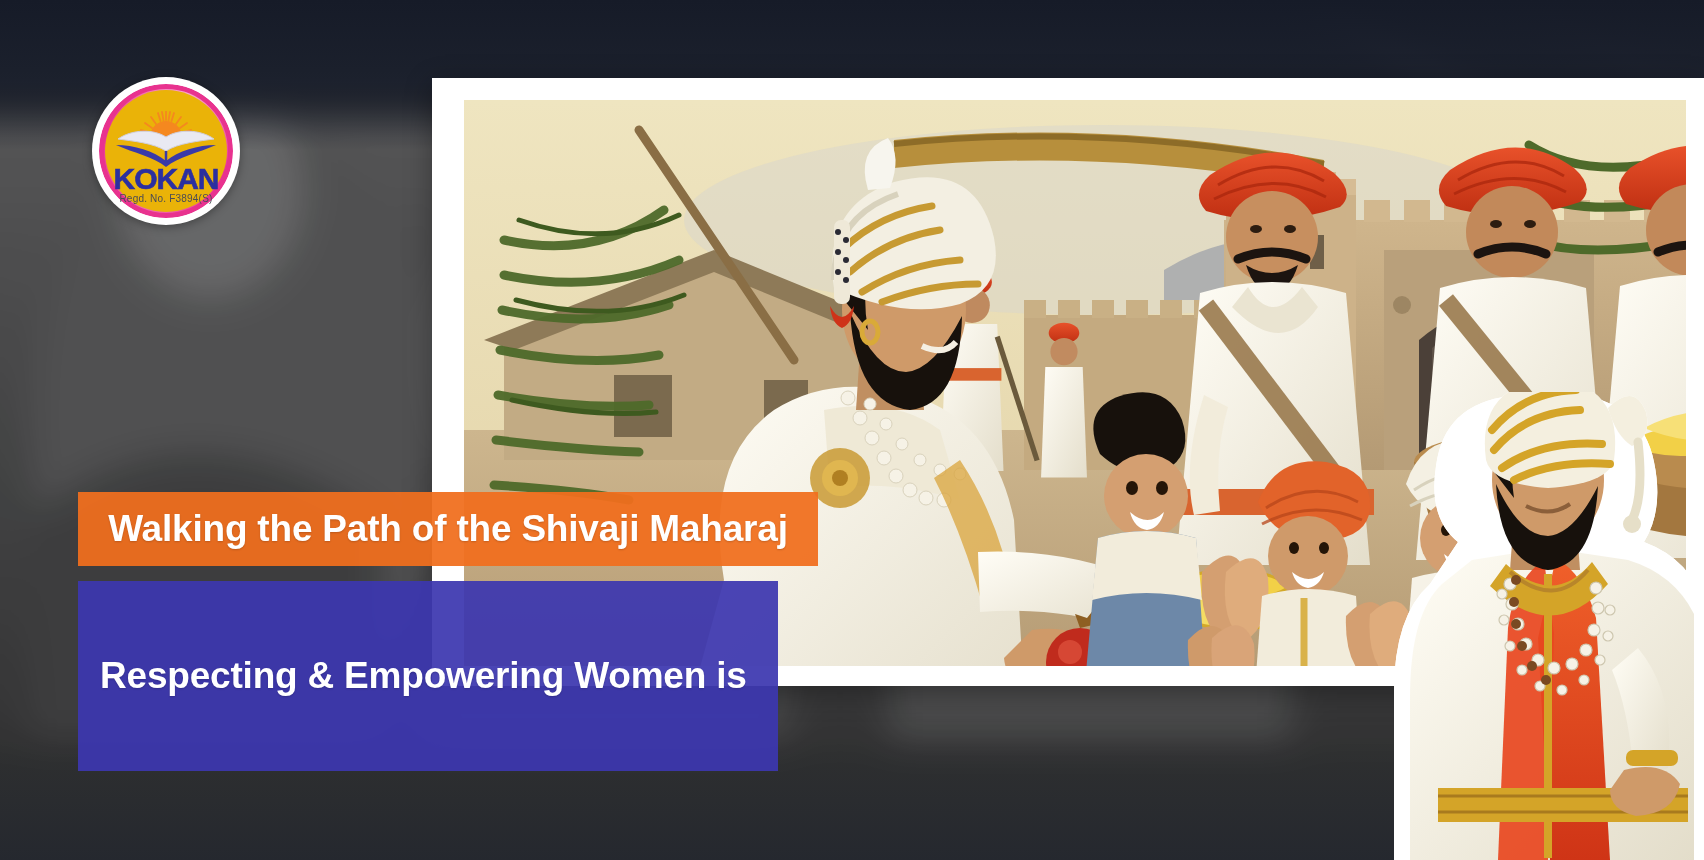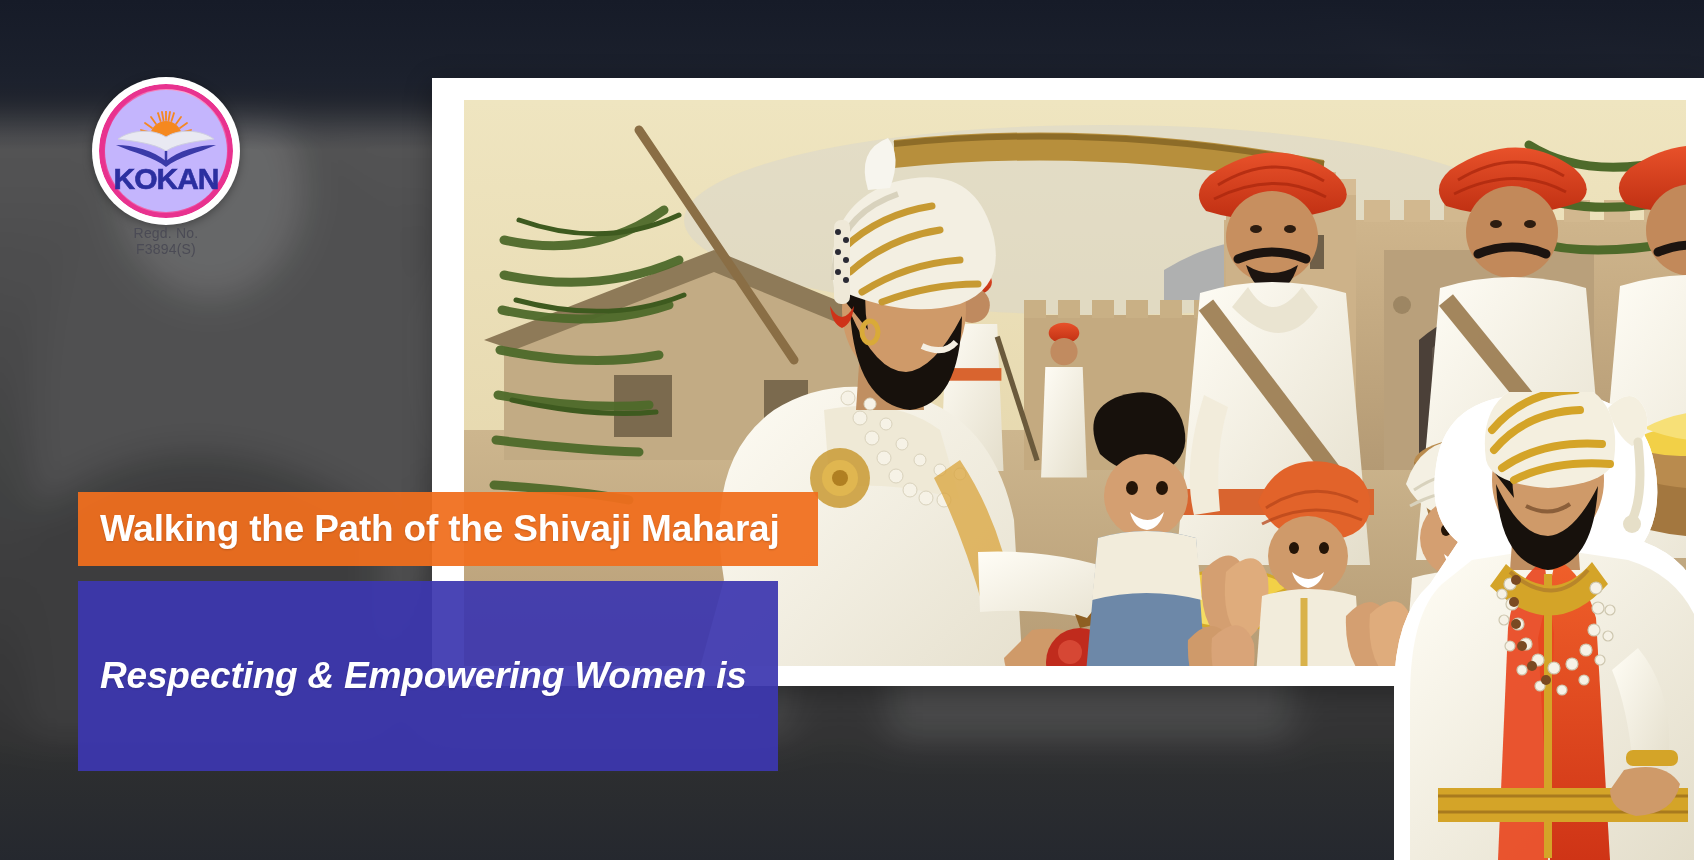--- a/index.html
+++ b/index.html
@@ -40,34 +40,34 @@
     display:flex; align-items:center; justify-content:center;
   }
   .logo-ring {
     position:absolute; inset:7px; border-radius:50%;
     border:5px solid #e8328f;
     background:
       conic-gradient(from 200deg,#f06bb0,#e8328f,#f9a8d0,#e8328f,#f06bb0);
     -webkit-mask: radial-gradient(circle, transparent 60px, #000 60px);
             mask: radial-gradient(circle, transparent 60px, #000 60px);
   }
-  .logo-inner { position:absolute; inset:13px; border-radius:50%; background:#c4b5fd;
+  .logo-inner { position:absolute; inset:13px; border-radius:50%; background:#eab308;
     display:flex; flex-direction:column; align-items:center; justify-content:center; }
   .logo-sun { position:absolute; top:21px; left:50%; transform:translateX(-50%); }
   .logo-book { position:absolute; top:33px; left:50%; transform:translateX(-50%); }
   .logo-word {
     position:absolute; top:74px; left:0; right:0; text-align:center;
     font-family:"Liberation Sans", sans-serif;
     font-weight:bold; font-size:30px; letter-spacing:-1px;
     color:#2b2fa0; line-height:1;
     -webkit-text-stroke:.6px #2b2fa0;
   }
   .logo-regd {
     position:absolute; top:103px; left:0; right:0; text-align:center;
-    font-size:14px; color:#4b4b55; letter-spacing:.2px;margin-top:32px;
+    font-size:10px; color:#4b4b55; letter-spacing:.2px;
   }
 
   
   .photo-frame {
     position:absolute; left:432px; top:78px;
     width:1272px; height:608px;
     background:#ffffff;
     padding:22px 18px 20px 32px;
     box-shadow:0 6px 26px rgba(0,0,0,.33);
   }
@@ -76,37 +76,37 @@
 
   
   .band {
     position:absolute;
     display:flex; align-items:center;
     padding:0 22px;
     color:#fff;
     font-weight:bold;
     letter-spacing:-.2px;
     text-shadow:0 1px 2px rgba(0,0,0,.18);
+    justify-content:center;
   }
   .band-orange {
     left:78px; top:492px; width:740px; height:74px;
     background:rgba(240,110,30,.94);
     font-size:37px;
   }
   .band-blue {
     left:78px; top:581px; width:700px; height:190px;
     background:rgba(60,55,175,.93);
     font-size:37px;
     line-height:1.42;
     align-items:flex-start;
     padding-top:16px;
     flex-direction:column;
     justify-content:center;
     padding-bottom:16px;
-    font-style:italic;
   }
   .band-blue .ln { display:block; }
 
   
   .cutout {
     position:absolute; right:0px; bottom:0px;
     width:312px; height:468px;
     filter:drop-shadow(0 0 0 #fff);
   }
   .cutout svg { display:block; width:100%; height:100%; }

